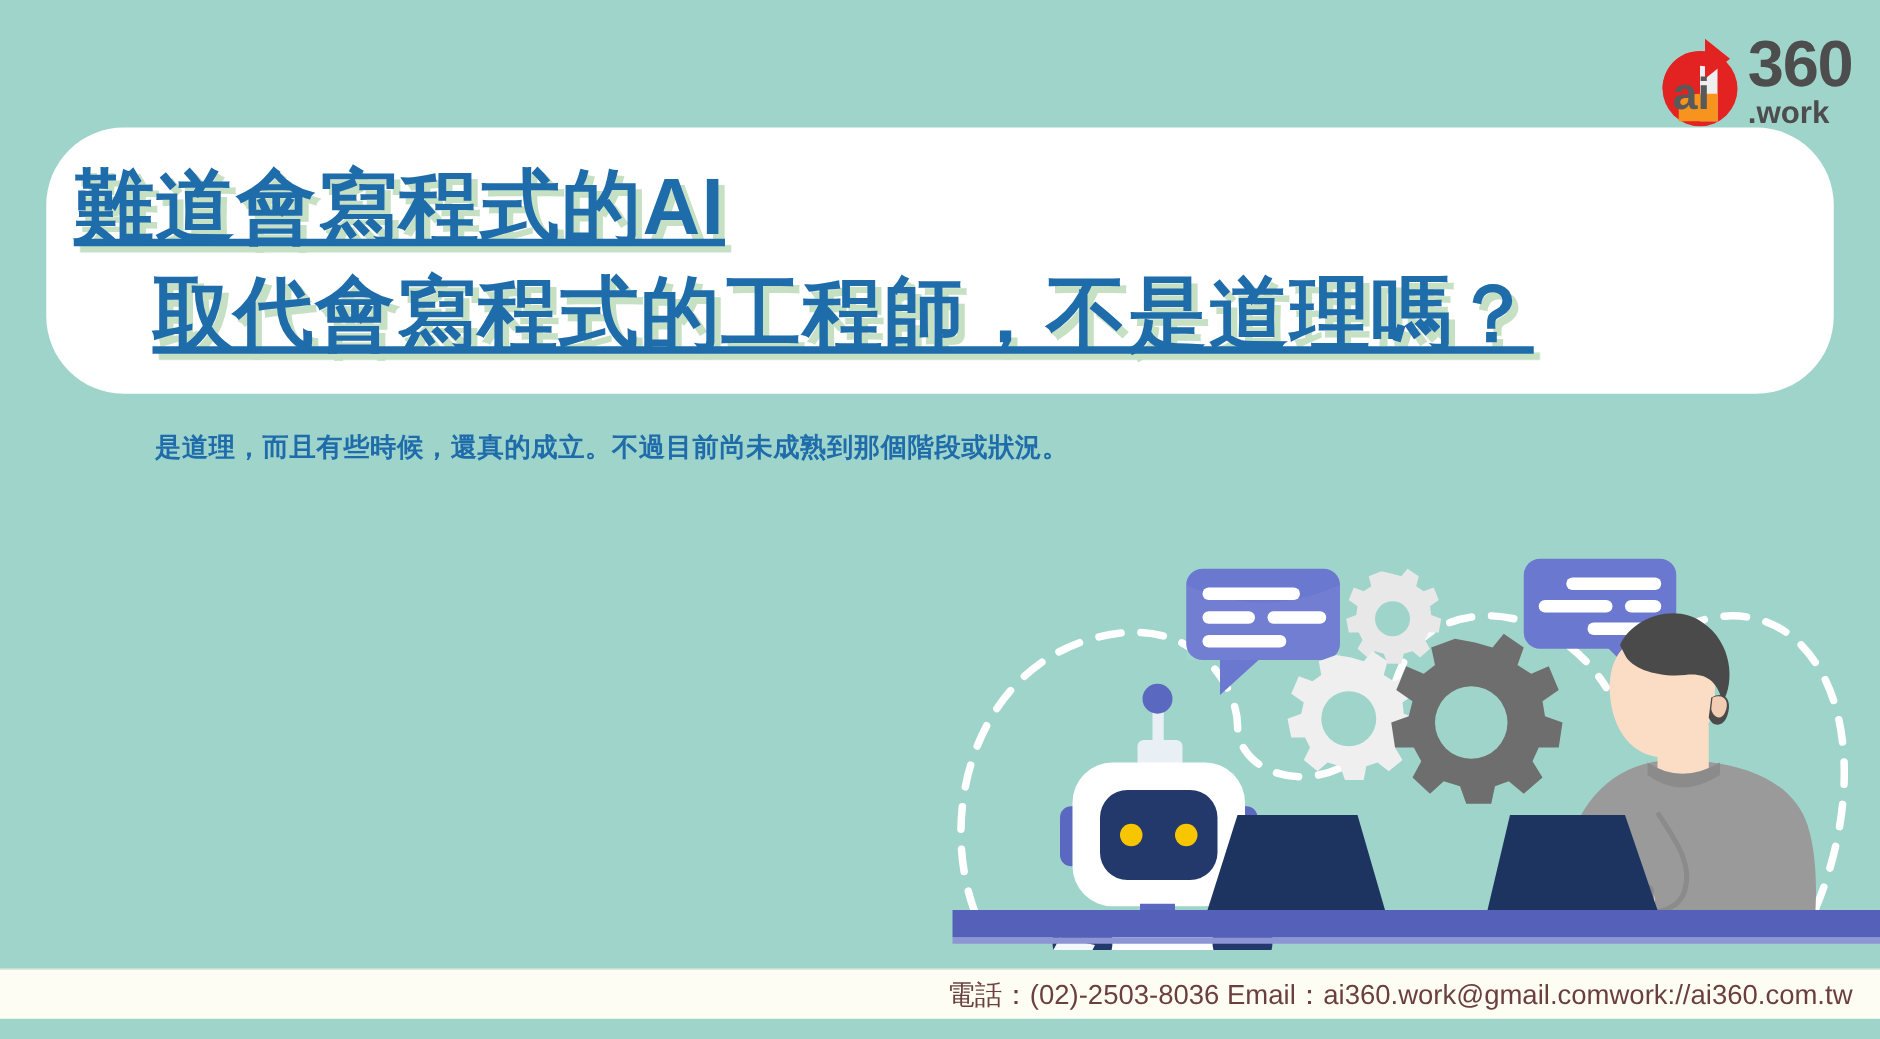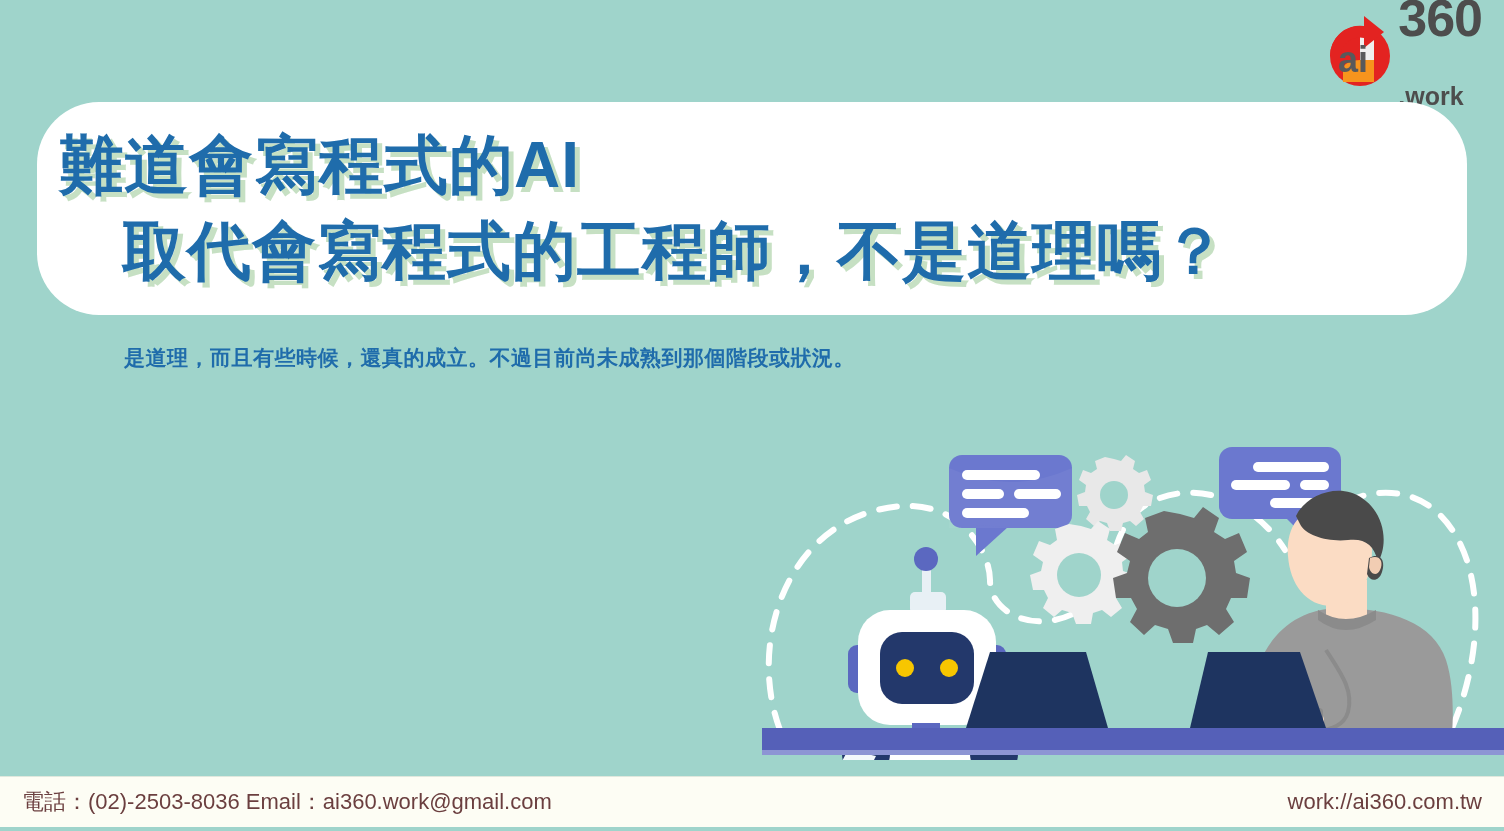--- a/index.html
+++ b/index.html
@@ -17,25 +17,25 @@
     position: relative;
     width: 1504px;
     height: 831px;
     background: #9fd4cb;
     overflow: hidden;
   }
 
   
   #logo {
     position: absolute;
-    top: 12px;
+    top: 27px;
     right: 22px;
     height: 76px;
     display: flex;
-    align-items: center;
+    align-items: flex-end;
   }
   #logo-mark {
     position: relative;
     width: 84px;
     height: 76px;
     flex: 0 0 auto;
   }
   #logo-wordmark {
     font-size: 52px;
     font-weight: bold;
@@ -45,21 +45,20 @@
     margin-left: -4px;
     display: flex;
     align-items: baseline;
     flex-direction: column;
   }
   #logo-work {
     font-size: 25px;
     font-weight: bold;
     color: #4d4d4d;
     letter-spacing: 0px;
-    margin-top: 40px;
   }
 
   
   #title-card {
     position: absolute;
     left: 37px;
     top: 102px;
     width: 1430px;
     height: 213px;
     background: #ffffff;
@@ -67,20 +66,21 @@
   }
   .title-line {
     position: absolute;
     font-size: 64px;
     font-weight: bold;
     color: #1f6cab;
     letter-spacing: 1px;
     white-space: nowrap;
     text-shadow: 5px 5px 0 #c6e0c3;
     font-family: "Liberation Sans", "DejaVu Sans", sans-serif;
+    text-decoration: underline;
   }
   #title-line-1 { left: 22px;  top: 20px; }
   #title-line-2 { left: 85px;  top: 106px; text-align: right; }
 
   
   #subtitle {
     position: absolute;
     left: 124px;
     top: 344px;
     font-size: 21px;
@@ -98,28 +98,28 @@
     top: 420px;
     width: 764px;
     height: 340px;
   }
   #illustration svg { display: block; }
 
   
   #footer {
     position: absolute;
     left: 0;
-    bottom: 4px;
+    bottom: 16px;
     width: 1504px;
-    height: 51px;
+    height: 40px;
     background: #fdfdf4;
     border-top: 1px solid #dfe8dd;
     display: flex;
     align-items: center;
-    justify-content: space-between;
+    justify-content: flex-end;
     box-sizing: border-box;
     padding: 0 22px;
   }
   .footer-text {
     font-size: 22px;
     color: #6b3f3f;
     letter-spacing: 0px;
     white-space: nowrap;
   }
 </style>

